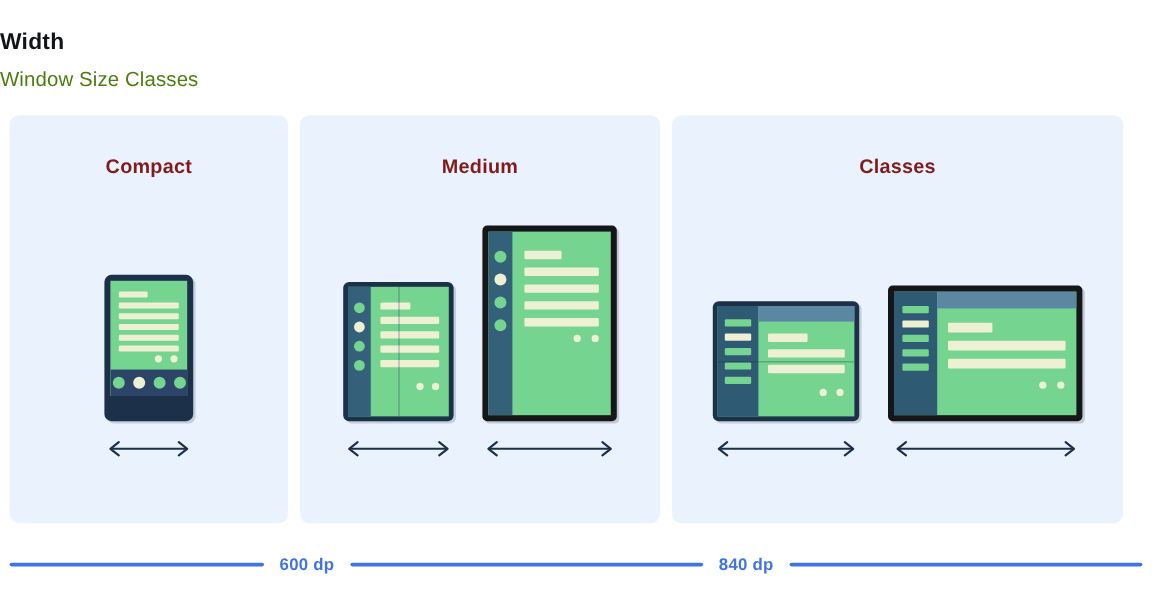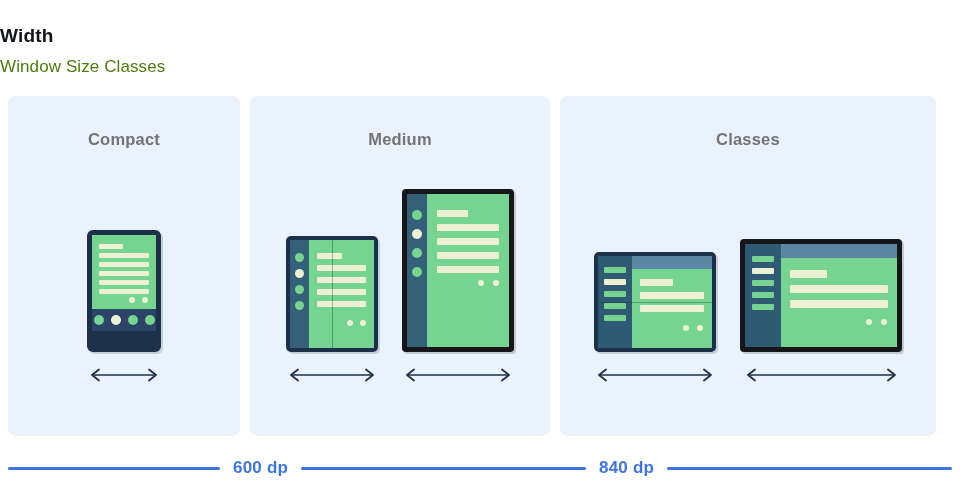--- a/index.html
+++ b/index.html
@@ -33,21 +33,21 @@
     border-radius: 8px;
     position: relative;
     display: flex; flex-direction: column; align-items: center;
   }
   .panel.compact  { width: 232px; }
   .panel.medium   { width: 300px; }
   .panel.expanded { width: 376px; }
 
   .panel-label {
     margin-top: 34px;
-    font-size: 16.5px; font-weight: bold; color: #737373;
+    font-size: 16.5px; font-weight: bold; color: #7f1d1d;
     letter-spacing: .2px;
   }
 
   .devices {
     position: absolute; left: 0; right: 0; bottom: 50px;
     display: flex; justify-content: center; align-items: flex-end;
     gap: 24px;
   }
   .device-col { display: flex; flex-direction: column; align-items: center; }
 
@@ -169,21 +169,21 @@
   
   .scale {
     position: absolute; left: 8px; right: 8px; bottom: 16px;
     display: flex; align-items: center;
   }
   .rule { height: 3px; background: #4074e0; border-radius: 2px; }
   .seg1 { width: 212px; }
   .seg2 { flex: 1; }
   .seg3 { flex: 1; }
   .dp-label {
-    color: #4074e0; font-size: 17px; font-weight: bold;
+    color: #4074e0; font-size: 14px; font-weight: bold;
     padding: 0 13px; white-space: nowrap; letter-spacing: .2px;
   }
 </style>
 </head>
 <body>
 
 <div class="page">
 
   <div class="header">
     <div class="title">Width</div>

